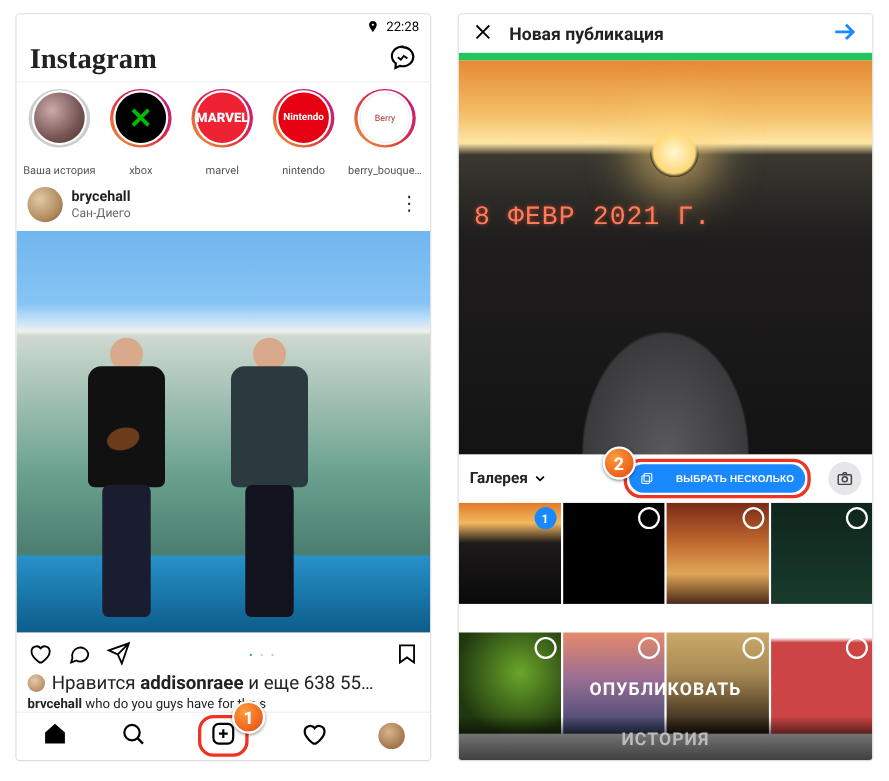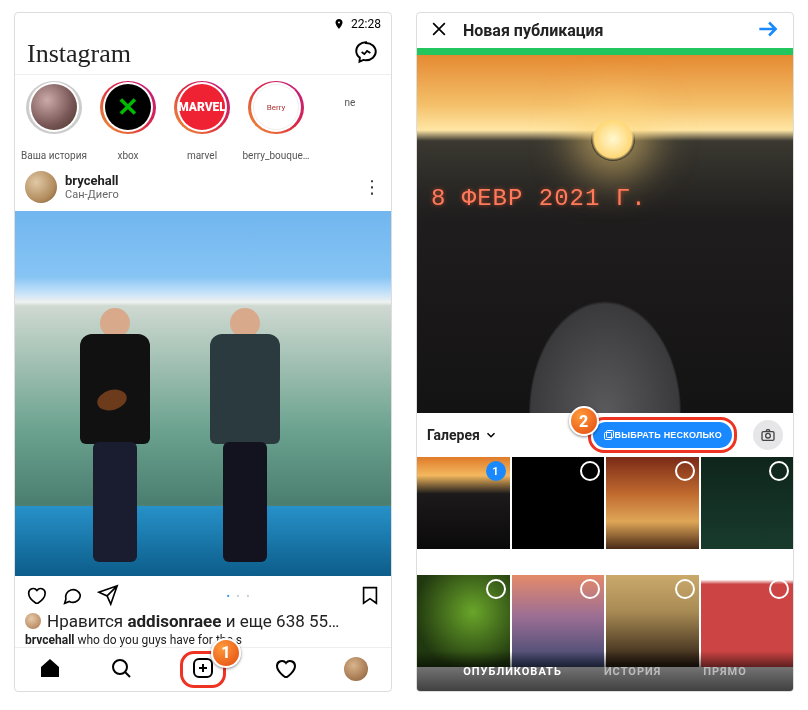--- a/index.html
+++ b/index.html
@@ -17,21 +17,21 @@
     border: 1px solid #ddd; border-radius: 4px;
     display: flex; flex-direction: column; position: relative;
     overflow: hidden;
   }
   
   .statusbar { height: 22px; display: flex; align-items: center; justify-content: flex-end;
     padding: 0 10px; font-size: 12px; color: #000; gap: 6px; }
   .statusbar svg { width: 12px; height: 12px; }
   .ig-header { height: 42px; display: flex; align-items: center; justify-content: space-between;
     padding: 0 12px; border-bottom: 1px solid #eee; }
-  .ig-logo { font-family: "Brush Script MT", cursive; font-size: 26px; font-weight: 400; }
+  .ig-logo { font-family: "Brush Script MT", cursive; font-size: 26px; font-weight: 700; }
   .msg-icon svg { width: 26px; height: 26px; }
   .stories { display: flex; gap: 4px; padding: 6px 4px 2px 4px; overflow: hidden; }
   .story { display: flex; flex-direction: column; align-items: center; width: 70px; flex-shrink: 0; }
   .story .ring { width: 56px; height: 56px; border-radius: 50%;
     display: flex; align-items: center; justify-content: center;
     background: linear-gradient(45deg,#f09433,#e6683c,#dc2743,#cc2366,#bc1888); }
   .story .ring.gray { background: #ccc; }
   .story .ring .inner { width: 50px; height: 50px; border-radius: 50%; background: #fff;
     display: flex; align-items: center; justify-content: center; overflow: hidden; }
   .story .label { font-size: 10px; color: #555; margin-top: 16px; white-space: nowrap; overflow: hidden; text-overflow: ellipsis; width: 100%; text-align: center; }
@@ -99,21 +99,21 @@
     box-shadow:0 0 40px 18px rgba(255,214,120,.55);}
   .overlay-date{position:absolute;left:14px;top:130px;color:#ff7a5a;font-size:24px;
     font-weight:500;font-family:"Courier New",monospace;letter-spacing:1px;
     text-shadow:0 0 4px rgba(255,90,50,.6);}
   .toolbar{height:44px;display:flex;align-items:center;padding:11px 10px;gap:8px;}
   .gal-dd{font-weight:700;font-size:14px;display:flex;align-items:center;gap:4px;}
   .gal-dd svg{width:14px;height:14px;}
   .spacer{flex:1;}
   .multi-wrap{position:relative;border:3px solid #e32;border-radius:16px;padding:2px;}
   .multi-btn{background:#1a89ff;color:#fff;border:none;border-radius:14px;
-    font-size:9px;font-weight:700;padding:7px 10px;display:flex;align-items:center;gap:0;
+    font-size:9px;font-weight:700;padding:7px 10px;display:flex;align-items:center;gap:21px;
     letter-spacing:.2px;}
   .multi-btn svg{width:12px;height:12px;}
   .badge2{top:-14px;left:-22px;}
   .cam-btn{width:30px;height:30px;border-radius:50%;background:#e6e6e8;
     display:flex;align-items:center;justify-content:center;margin-left:8px;}
   .cam-btn svg{width:16px;height:16px;}
   .grid{display:grid;grid-template-columns:repeat(4,1fr);gap:2px;flex:1;overflow:hidden;}
   .cell{position:relative;height:92px;}
   .c-sel{position:absolute;top:4px;right:4px;width:20px;height:20px;border-radius:50%;
     border:2px solid #fff;}
@@ -122,22 +122,22 @@
   .g1{background:linear-gradient(180deg,#e07b2a 0%,#f3b85e 20%,#1c1a1b 40%,#0b0a0b 100%);}
   .g2{background:#000;}
   .g3{background:linear-gradient(180deg,#7a2a17,#c06a2f 40%,#dfa657 70%,#4a2a17 100%);}
   .g4{background:linear-gradient(180deg,#0f251c,#183b2c);}
   .g5{background:radial-gradient(circle at 60% 40%,#6aa62a,#20370f 75%);}
   .g6{background:linear-gradient(180deg,#e48a6a 0%,#9c6e94 45%,#3a466e 100%);}
   .g7{background:linear-gradient(180deg,#caa96a 0%,#a88a54 40%,#271a10 100%);}
   .g8{background:linear-gradient(180deg,#fff 0%,#fff 5%,#c44 10%,#c44 90%);}
   .mode-tabs{position:absolute;left:0;right:0;bottom:0;height:40px;
     background:linear-gradient(180deg,rgba(0,0,0,0),rgba(0,0,0,.55) 40%,rgba(0,0,0,.75));
-    display:flex;align-items:center;justify-content:center;gap:42px;
-    color:#bbb;font-size:11px;font-weight:700;letter-spacing:1px;}
+    display:flex;align-items:center;justify-content:center;gap:26px;
+    color:#bbb;font-size:16px;font-weight:700;letter-spacing:1px;flex-direction:column;}
   .mode-tabs .active{color:#fff;}
 </style>
 </head>
 <body>
 
 <div class="phone">
   <div class="statusbar">
     <svg viewBox="0 0 24 24" fill="#000">
         <path d="M12 2C8 2 5 5 5 9c0 5 7 13 7 13s7-8 7-13c0-4-3-7-7-7zm0 9a2 2 0 110-4 2 2 0 010 4z"></path>
       </svg>
@@ -173,20 +173,28 @@
       <div class="ring">
           <div class="inner">
             <div class="inner-img s-marvel">MARVEL</div>
           </div>
         </div>
       <div class="label">marvel</div>
     </div>
     <div class="story">
       <div class="ring">
           <div class="inner">
+            <div class="inner-img s-nint">Nintendo</div>
+          </div>
+        </div>
+      <div class="label">nintendo</div>
+    </div>
+    <div class="story">
+      <div class="ring">
+          <div class="inner">
             <div class="inner-img s-berry">Berry</div>
           </div>
         </div>
       <div class="label">berry_bouque…</div>
     </div>
     <div class="story">
 
       <div class="label">ne</div>
     </div>
   </div>

